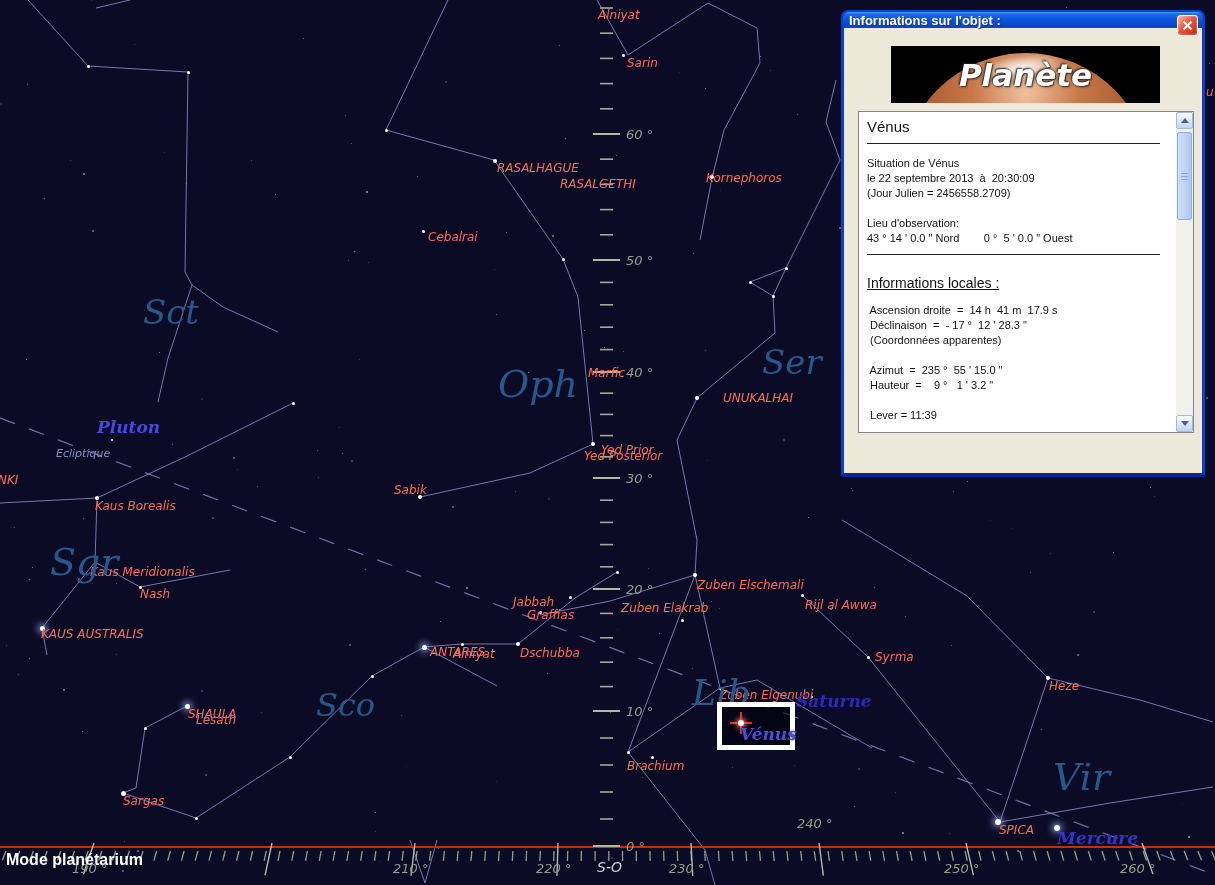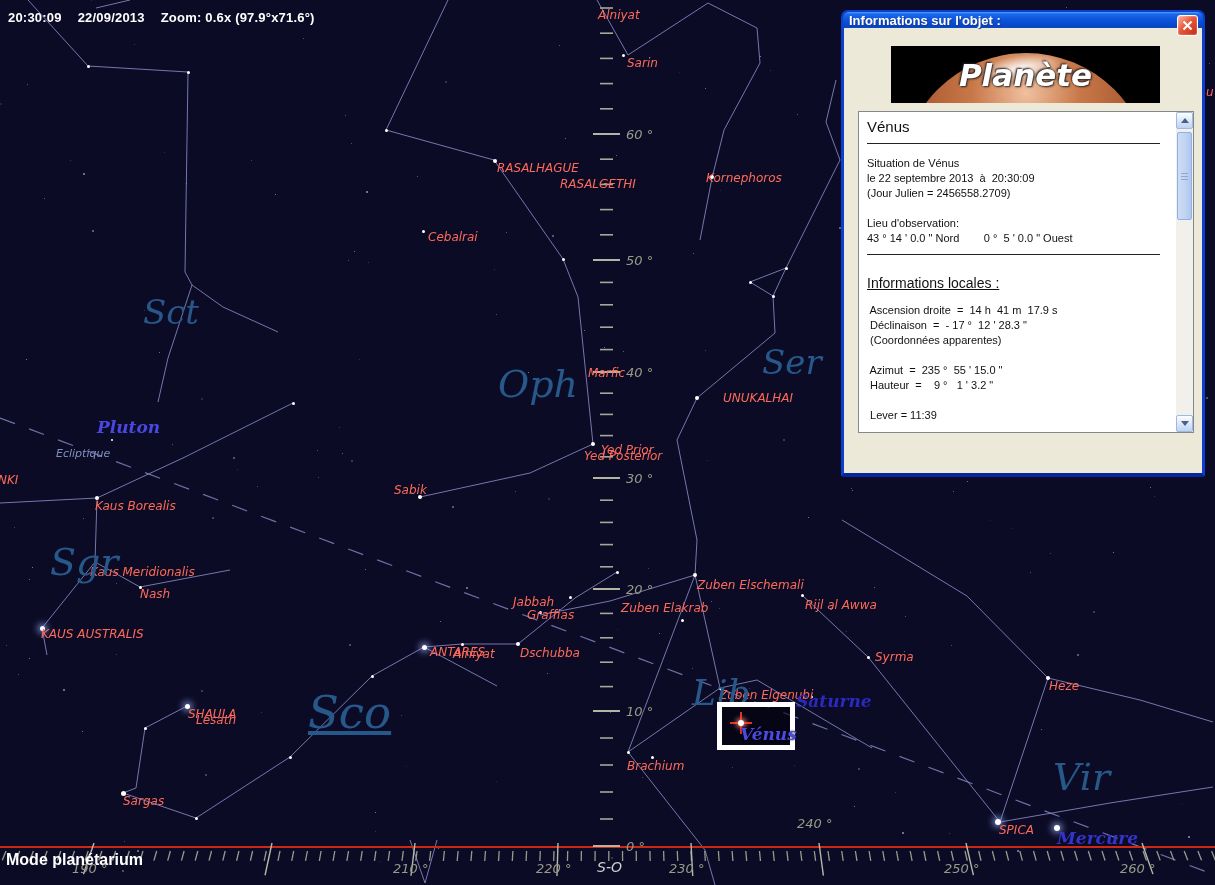--- a/index.html
+++ b/index.html
@@ -480,21 +480,21 @@
       <div class="star-label" style="left: 188px; top: 707px;">SHAULA</div>
       <div class="star-label" style="left: 196px; top: 713px;">Lesath</div>
       <div class="star-label" style="left: 123px; top: 794px;">Sargas</div>
       <div class="star-label" style="left: 999px; top: 823px;">SPICA</div>
       <div class="star-label" style="left: 1049px; top: 679px;">Heze</div>
       <div class="star-label" style="left: 1206px; top: 85px;">u</div>
       <div class="const-label" style="left: 143px; top: 292px; font-size: 34px;">Sct</div>
       <div class="const-label" style="left: 498px; top: 362px; font-size: 38px;">Oph</div>
       <div class="const-label" style="left: 762px; top: 342px; font-size: 34px;">Ser</div>
       <div class="const-label" style="left: 50px; top: 540px; font-size: 38px;">Sgr</div>
-      <div class="const-label" style="left: 308px; top: 686px; font-size: 45px; text-decoration: underline;">Sco</div>
+      <div class="const-label" style="left: 316px; top: 686px; font-size: 32px;">Sco</div>
       <div class="const-label" style="left: 692px; top: 672px; font-size: 36px;">Lib</div>
       <div class="const-label" style="left: 1053px; top: 755px; font-size: 38px;">Vir</div>
       <div class="planet-label" style="left: 97px; top: 417px; color: rgb(72, 72, 224); font-size: 17px;">Pluton</div>
       <div class="planet-label" style="left: 796px; top: 691px; color: rgb(42, 42, 192); font-size: 17px;">Saturne</div>
       <div class="planet-label" style="left: 1057px; top: 828px; color: rgb(52, 52, 204); font-size: 17px;">Mercure</div>
       <div class="ecliptic-label" style="left: 56px; top: 447px;">Ecliptique</div>
       <div class="cardinal-label" style="left: 597px; top: 859px;">S-O</div>
       <div class="scale-label" style="left: 626px; top: 127px;">60 °</div>
       <div class="scale-label" style="left: 626px; top: 253px;">50 °</div>
       <div class="scale-label" style="left: 626px; top: 365px;">40 °</div>
@@ -505,23 +505,20 @@
       <div class="scale-label" style="left: 72px; top: 861px;">190 °</div>
       <div class="scale-label" style="left: 244px; top: 861px; margin-top: 41px;">200 °</div>
       <div class="scale-label" style="left: 393px; top: 861px;">210 °</div>
       <div class="scale-label" style="left: 536px; top: 861px;">220 °</div>
       <div class="scale-label" style="left: 669px; top: 861px;">230 °</div>
       <div class="scale-label" style="left: 797px; top: 816px;">240 °</div>
       <div class="scale-label" style="left: 944px; top: 861px;">250 °</div>
       <div class="scale-label" style="left: 1120px; top: 861px;">260 °</div>
     </div>
 
-  <div id="status-bar">
-    <span>20:30:09</span><span>22/09/2013</span><span>Zoom: 0.6x (97.9°x71.6°)</span>
-  </div>
   <div id="mode-label">Mode planétarium</div>
 
   <div id="venus-box" style="left: 717px; top: 702px; width: 78px; height: 48px;">
     <div id="venus-sparkle">
       <div class="h"></div>
         <div class="v"></div>
         <div class="c"></div>
     </div>
     <span id="venus-label">Vénus</span>
   </div>

